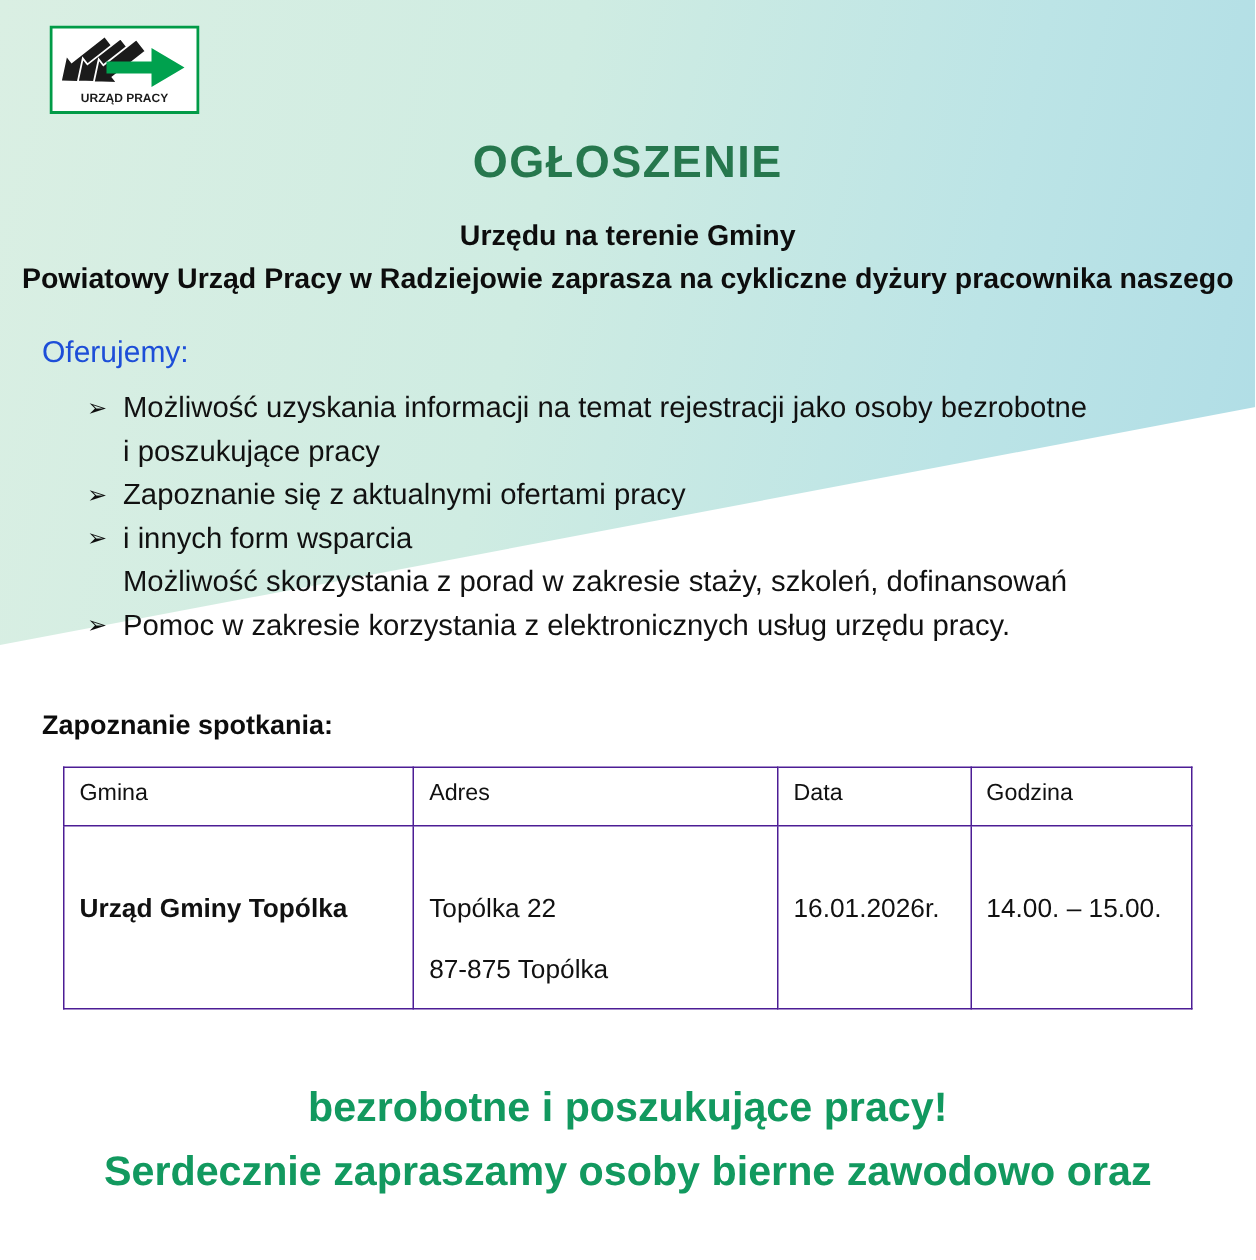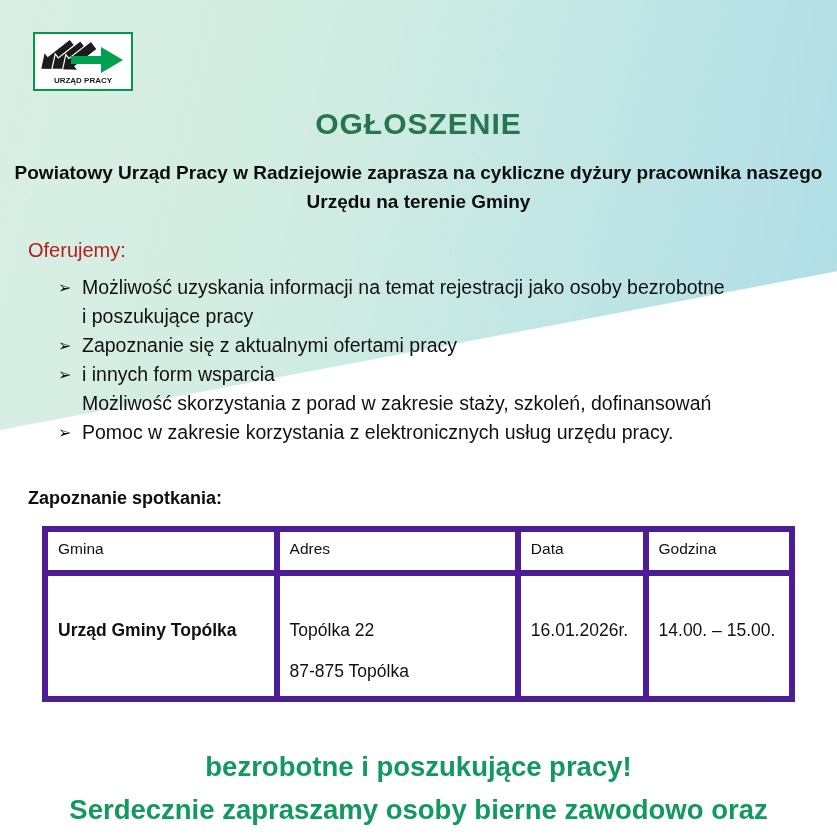--- a/index.html
+++ b/index.html
@@ -14,36 +14,36 @@
   .bg-shape{
     position:absolute;inset:0;
     background:linear-gradient(103deg,#daefe3 0%,#cfece2 38%,#bce4e6 68%,#aadae6 100%);
     clip-path:polygon(0 0,100% 0,100% 32.3%,0 51.2%);
   }
   .content{position:relative;width:100%;height:100%;}
   .logo-box{
     position:absolute;left:33px;top:17px;width:116px;height:59px;text-decoration:underline;
   }
   .page-title{
-    margin:15px;padding-top:92px;
+    margin:0;padding-top:92px;
     text-align:center;
     font-size:30px;font-weight:bold;letter-spacing:1px;
     color:#26774d;
   }
   .subtitle{
     margin-top:17px;
     text-align:center;
     font-weight:bold;
     font-size:19px;line-height:29px;
     color:#0d0d0d;
   }
   .intro{
     margin:23px 0 0 28px;
     font-size:20px;
-    color:#b91c1c;
+    color:#1d4ed8;
   }
   .bullets{
     margin:11px 0 0 58px;
     width:700px;
   }
   .bullet{
     display:flex;
     align-items:flex-start;
     font-size:19.5px;line-height:29px;
   }
@@ -59,21 +59,21 @@
     font-size:18px;font-weight:bold;
     color:#0d0d0d;
   }
   table.schedule{
     margin:17px 0 0 42px;
     width:753px;
     border-collapse:collapse;
     table-layout:fixed;
   }
   table.schedule th, table.schedule td{
-    border:6px solid #4c1d95;
+    border:1px solid #4c1d95;
     text-align:left;
     background:#fff;
   }
   table.schedule th{
     font-weight:normal;
     font-size:15.5px;
     padding:8px 4px 12px 10px;
     vertical-align:top;
   }
   table.schedule td{
@@ -119,22 +119,22 @@
         <g>
           <polygon points="38,24 68,24 68,15 90,28 68,41 68,32 38,32" fill="#00a14e"></polygon>
         </g>
         <text x="50" y="51" text-anchor="middle" font-size="8" font-weight="bold" font-family="Liberation Sans, DejaVu Sans, sans-serif" fill="#1b1b1b">URZĄD PRACY</text>
       </svg>
     </div>
 
     <h1 class="page-title">OGŁOSZENIE</h1>
 
     <div class="subtitle">
+      <div>Urzędu na terenie Gminy</div>
       <div>Powiatowy Urząd Pracy w Radziejowie zaprasza na cykliczne dyżury pracownika naszego</div>
-      <div>Urzędu na terenie Gminy</div>
     </div>
 
     <div class="intro">Oferujemy:</div>
 
     <div class="bullets">
 
       <div class="bullet">
         <span class="arrow">➢</span>
         <div class="btext">
           <div>Możliwość uzyskania informacji na temat rejestracji jako osoby bezrobotne</div>

